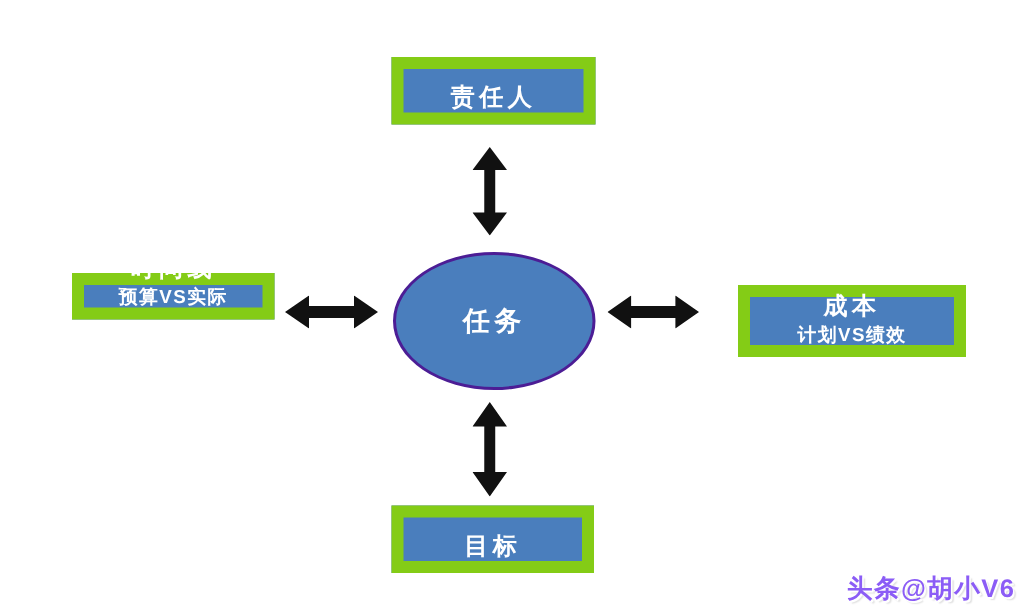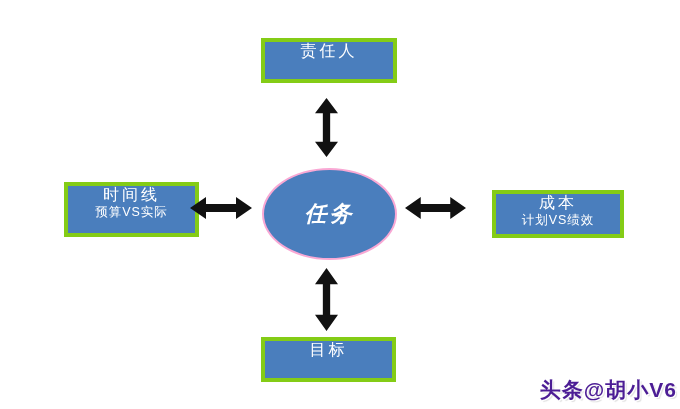--- a/index.html
+++ b/index.html
@@ -8,65 +8,64 @@
     width: 680px;
     height: 409px;
     background: #ffffff;
     overflow: hidden;
     font-family: "Liberation Sans", sans-serif;
   }
   .node {
     position: absolute;
     box-sizing: border-box;
     background: #4A7EBD;
-    border: 4px solid #84cc16;
+    border: 8px solid #84cc16;
     color: #ffffff;
-    font-weight: normal;
+    font-weight: bold;
     display: flex;
     flex-direction: column;
     align-items: center;
-    justify-content: flex-start;
+    justify-content: flex-end;
     text-align: center;
     line-height: 1.15;
   }
   .node-main { font-size: 16px; letter-spacing: 3px; }
   .node-sub  { font-size: 12.5px; letter-spacing: 1px; margin-top: 1px; }
   .node-top    { left: 261px; top: 38px;  width: 136px; height: 45px; }
-  .node-left   { left: 64px;  top: 182px; width: 135px; height: 55px; }
-  .node-right  { left: 492px; top: 190px; width: 132px; height: 48px; }
+  .node-left   { left: 48px;  top: 182px; width: 135px; height: 31px; }
+  .node-right  { left: 492px; top: 190px; width: 152px; height: 48px; }
   .node-bottom { left: 261px; top: 337px; width: 135px; height: 45px; }
   .center-ellipse {
     position: absolute;
     left: 262px; top: 168px; width: 135px; height: 92px;
     box-sizing: border-box;
     background: #4A7EBD;
-    border: 2px solid #f9a8d4;
+    border: 2px solid #4c1d95;
     border-radius: 50%;
     color: #ffffff;
     font-weight: bold;
-    font-size: 22px;
+    font-size: 18px;
     letter-spacing: 3px;
     display: flex;
     align-items: center;
     justify-content: center;
-    font-style: italic;
   }
   .arrow { position: absolute; color: #111111; }
   .arrow svg { display: block; width: 100%; height: 100%; }
   .arrow-top    { left: 315px; top: 98px;  width: 23px; height: 59px; }
   .arrow-bottom { left: 315px; top: 268px; width: 23px; height: 63px; }
   .arrow-left   { left: 190px; top: 197px; width: 62px; height: 22px; }
   .arrow-right  { left: 405px; top: 197px; width: 61px; height: 22px; }
   .watermark {
     position: absolute;
     right: 3px;
     bottom: 5px;
-    font-size: 21px;
+    font-size: 17px;
     font-weight: bold;
-    color: #4c1d95;
+    color: #8b5cf6;
     letter-spacing: 1px;
     text-shadow: 1px 1px 0 #ffffff, 2px 2px 1px rgba(0,0,0,0.12);
   }
 </style>
 </head>
 <body>
 
 <div class="stage">
 
   <div class="node node-top">

